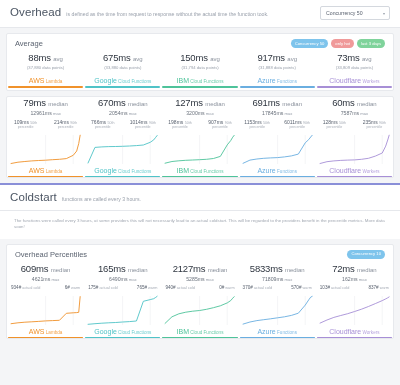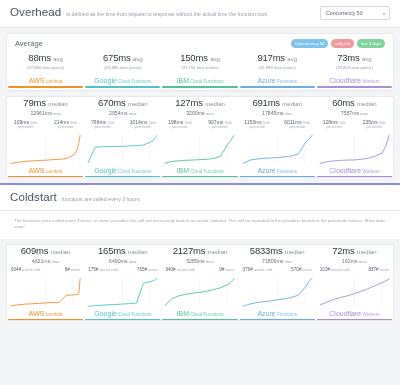--- a/index.html
+++ b/index.html
@@ -286,20 +286,26 @@
 
   <div class="sec-underline" style="background: rgb(138, 143, 216);"></div>
 
   <div class="sec-head">
     <span class="title">Coldstart</span>
     <span class="sub">functions are called every 3 hours.</span>
   </div>
   <div class="note">The functions were called every 3 hours, at some providers this will not necessarily lead to an actual coldstart. This will be regarded to the providers benefit in the percentile metrics. More data soon!</div>
 
   <div class="card">
+    <div class="card-head">
+      <span class="card-title">Overhead Percentiles</span>
+      <div class="badges">
+        <span class="badge" style="background: rgb(126, 196, 236);">Concurrency 10</span>
+      </div>
+    </div>
     <div class="prov-grid">
         <div class="prov">
       <div class="big">609ms <span class="unit">median</span></div>
       <div class="sub-line"><span class="n">4621ms</span> max</div>
       <div class="cw-row">
         <span class="cw"><b>934#</b> actual cold</span>
         <span class="cw"><b>6#</b> warm</span>
       </div>
       <svg class="spark" viewBox="0 0 74 34" preserveAspectRatio="none">
             <line x1="37.0" y1="3" x2="37.0" y2="32" stroke="#e9ebef" stroke-width="0.5"></line>

